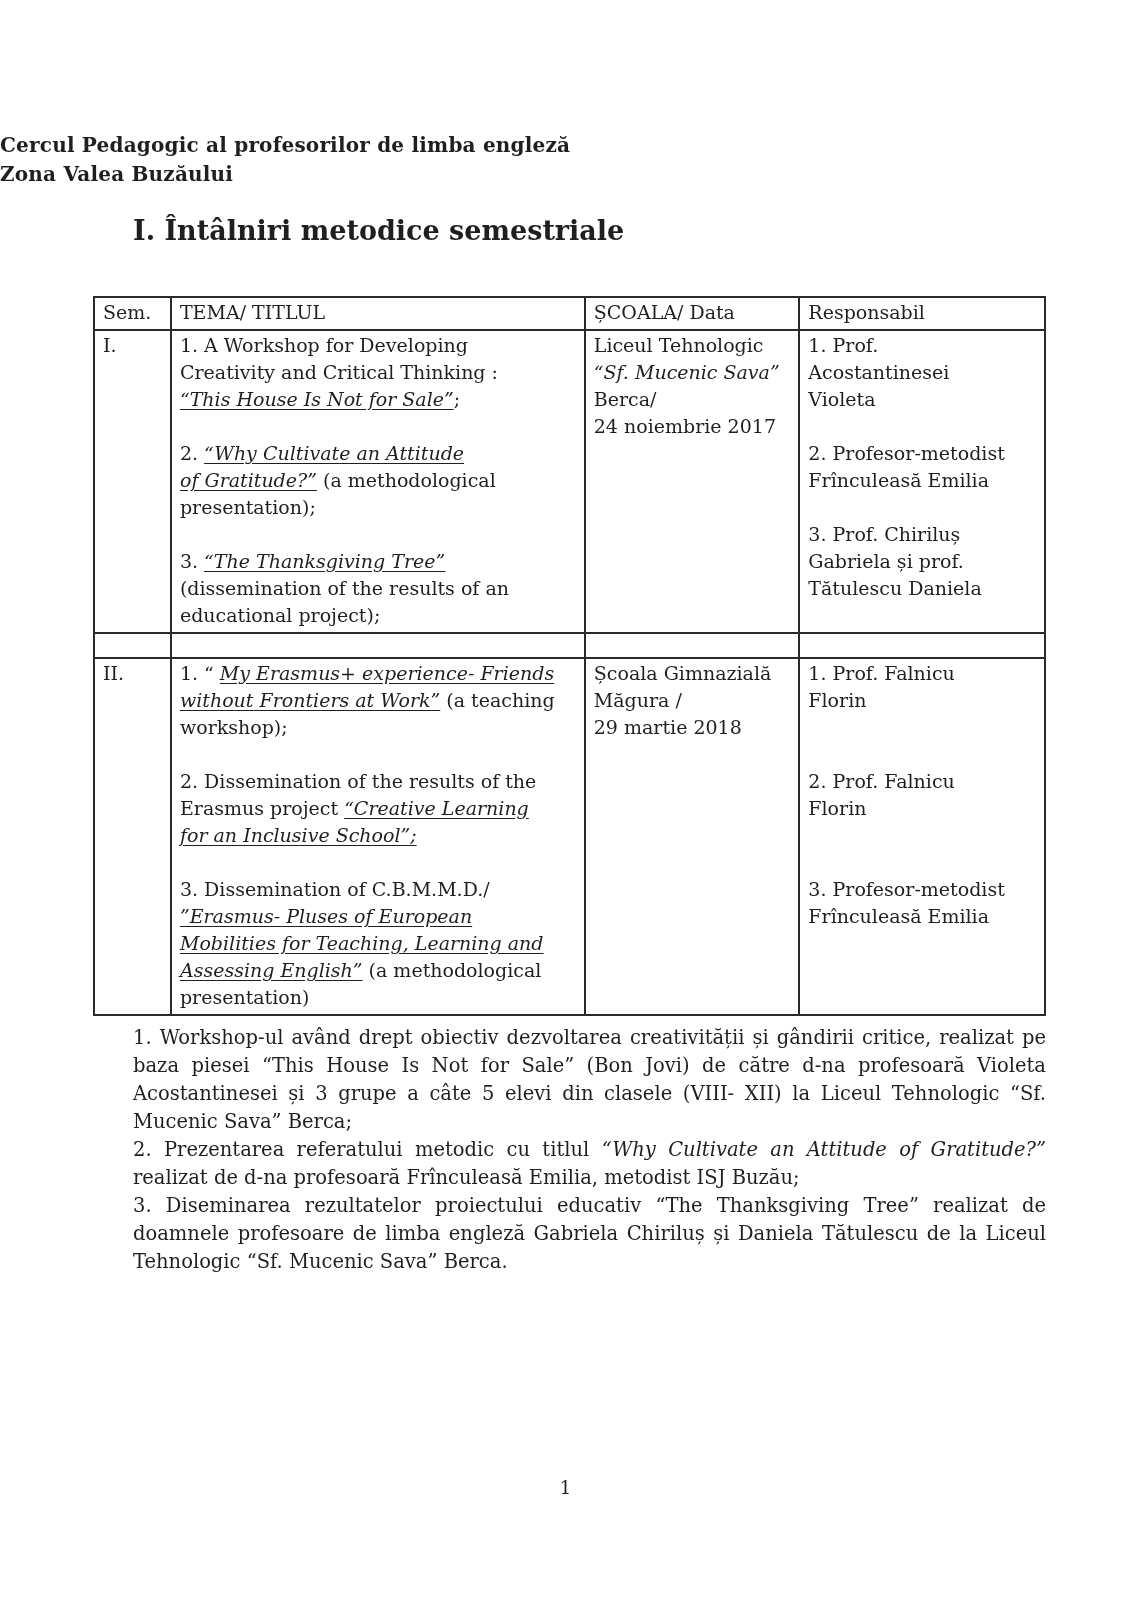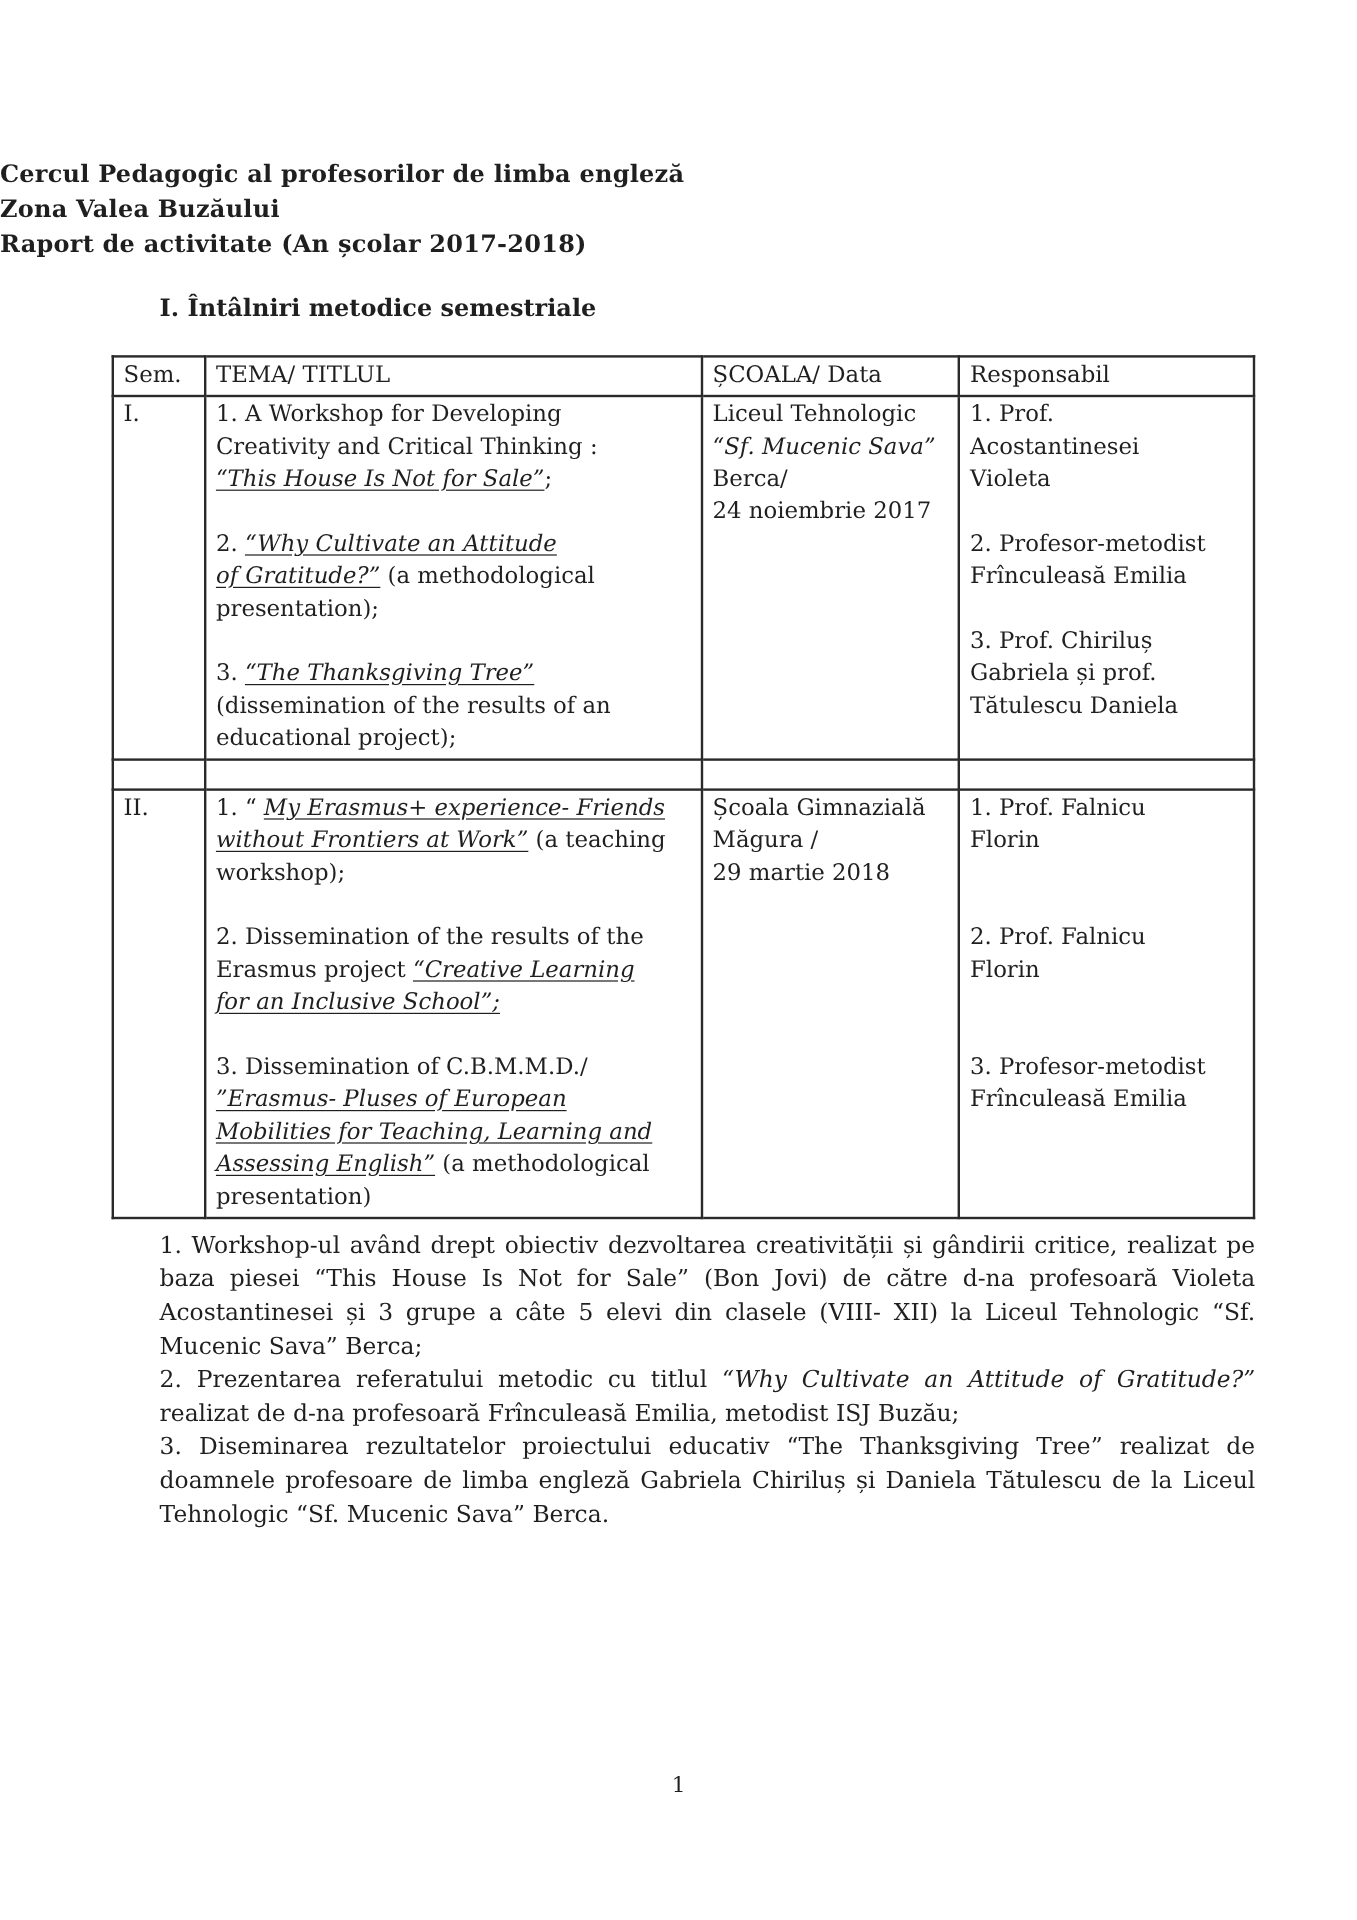--- a/index.html
+++ b/index.html
@@ -17,21 +17,21 @@
     text-align: left;
     font-weight: bold;
     font-size: 20px;
     line-height: 29px;
     letter-spacing: 0.2px;
   }
 
   .section-heading {
     margin: 26px 0 0 133px;
     font-weight: bold;
-    font-size: 20px;
+    font-size: 27px;
   }
 
   table.meetings {
     position: absolute;
     left: 93px; top: 296px;
     width: 953px;
     border-collapse: collapse;
     font-size: 19px;
   }
   table.meetings th, table.meetings td {
@@ -71,21 +71,20 @@
   }
 </style>
 </head>
 <body>
 
 <div class="page">
 
   <div class="title-block">
     <div>Cercul Pedagogic al profesorilor de limba engleză</div>
     <div>Zona Valea Buzăului</div>
-    <div>Raport de activitate (An școlar 2017-2018)</div>
   </div>
 
   <div class="section-heading">I. Întâlniri metodice semestriale</div>
 
   <table class="meetings">
     <colgroup>
       <col style="width:77px">
       <col style="width:415px">
       <col style="width:215px">
       <col style="width:246px">

